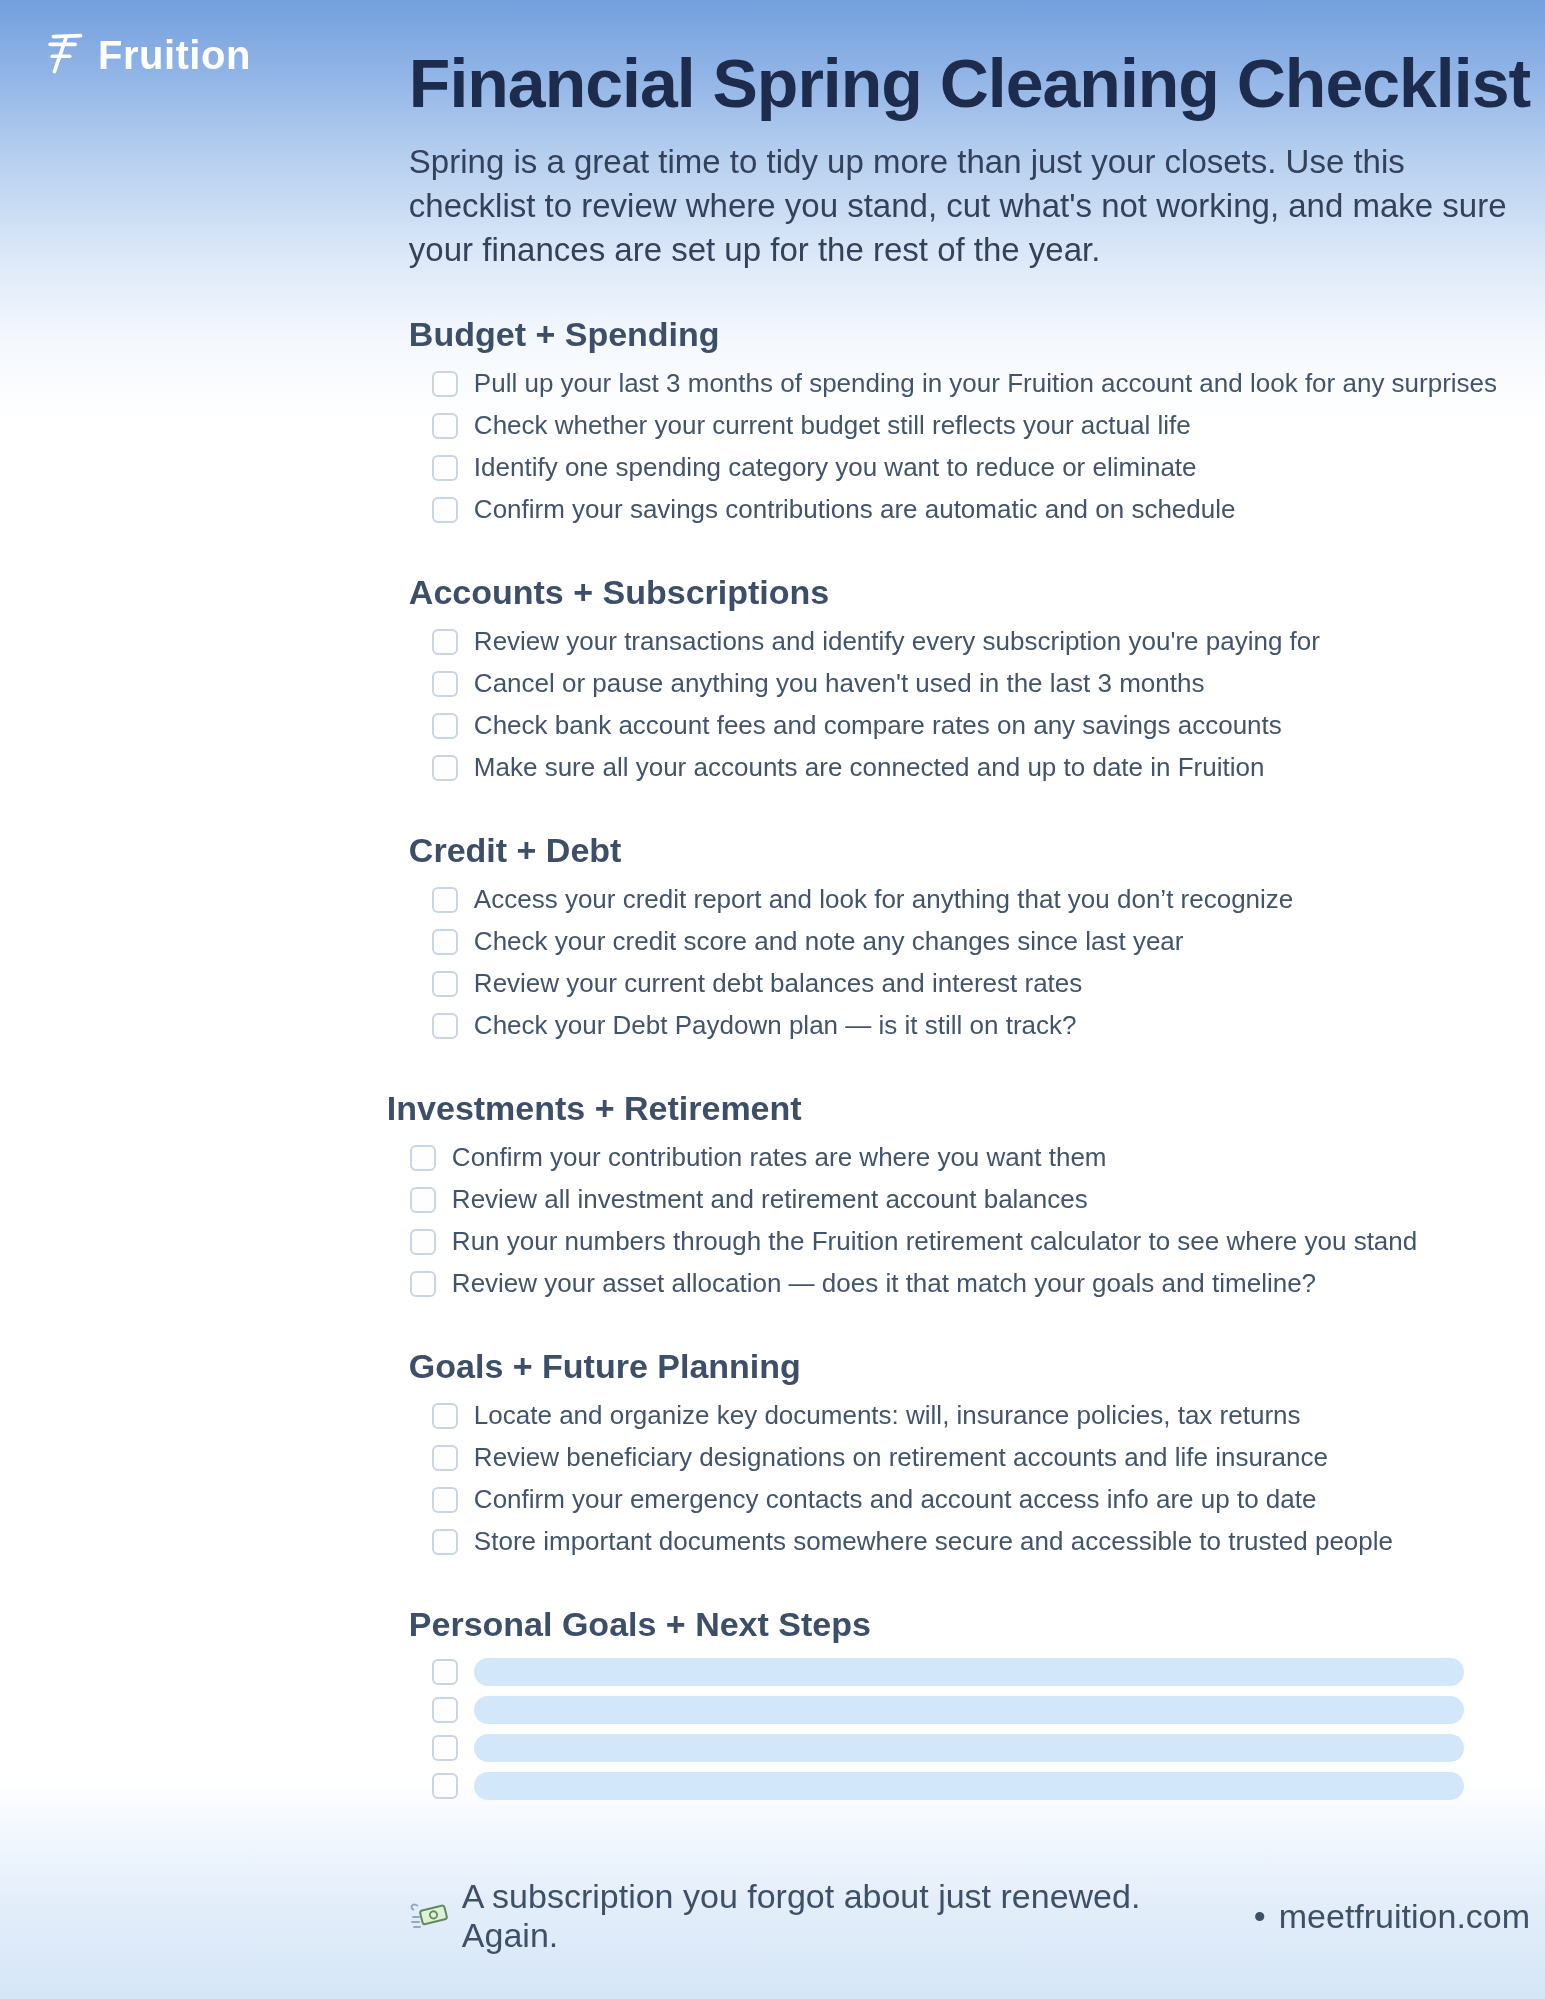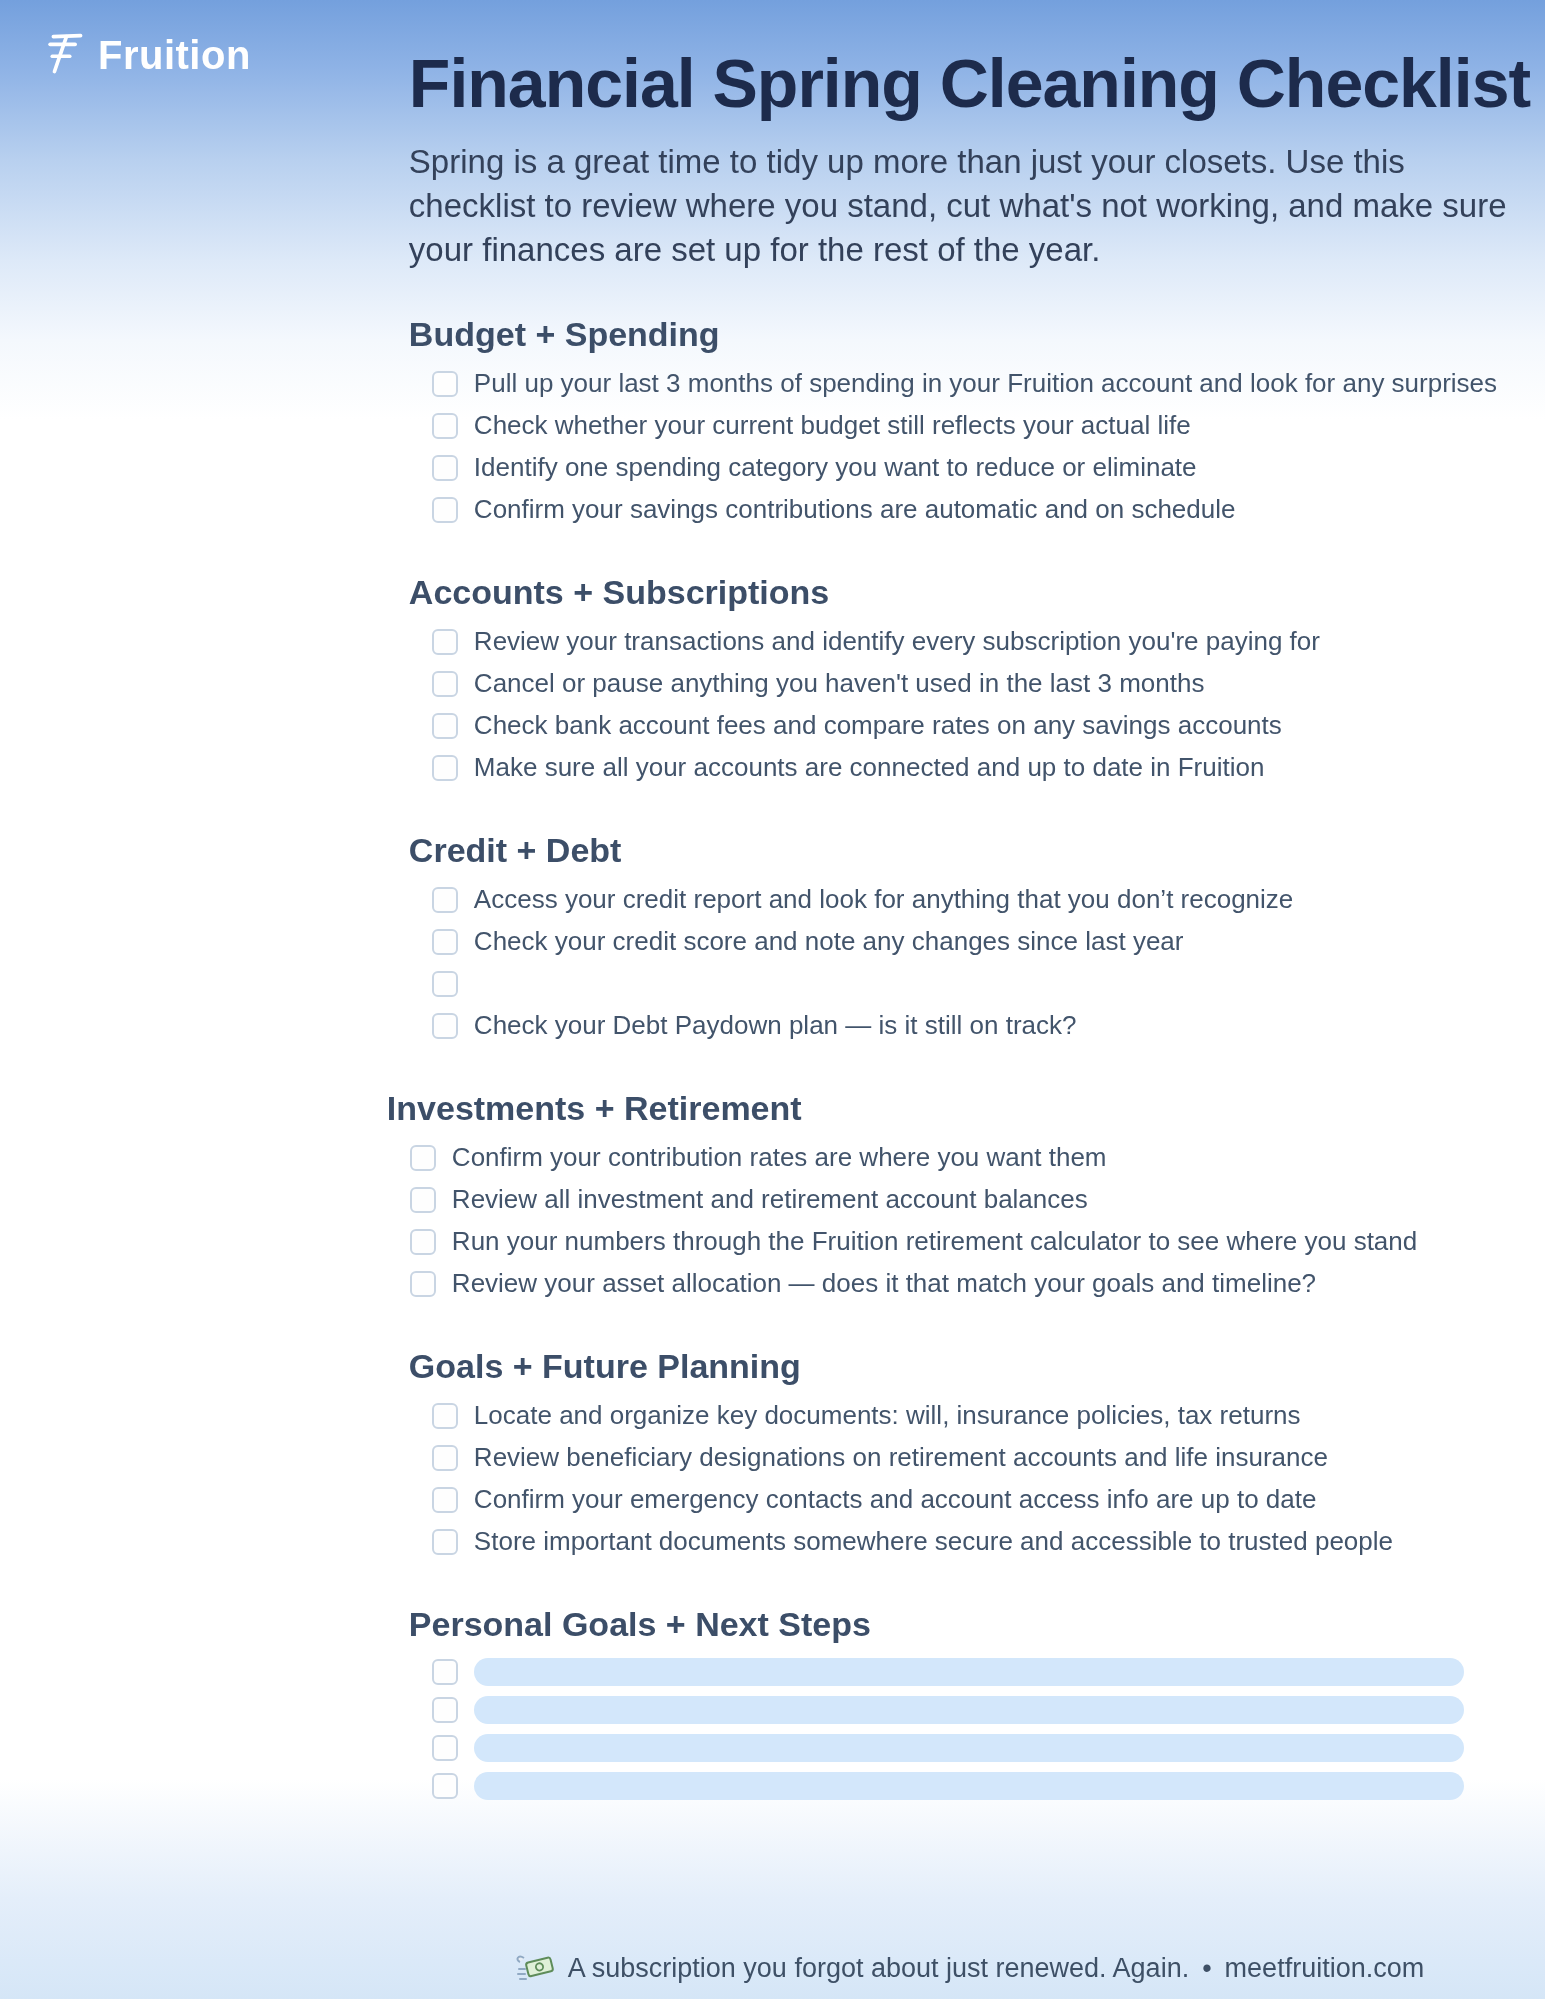--- a/index.html
+++ b/index.html
@@ -49,22 +49,22 @@
     cursor:pointer;
   }
   .item-label { font-size:26px; color:#42546b; white-space:nowrap; }
   .blank-bar {
     width:990px; height:28px; border-radius:14px;
     background:#d3e7fb;
   }
   .footer {
     margin-top:auto;
     display:flex; align-items:center; justify-content:center; gap:13px;
-    padding-bottom:14px;
-    font-size:27px; color:#3e5066;
+    padding-bottom:44px;
+    font-size:34px; color:#3e5066;
   }
   .footer .site { color:#3e5066; }
   .footer-icon { display:inline-flex; align-items:center; }
 </style>
 </head>
 <body>
 
 <div class="page">
 
   <header class="logo-row">
@@ -136,20 +136,21 @@
             <div class="row">
               <span class="checkbox"></span>
               <span class="item-label">Access your credit report and look for anything that you don’t recognize</span>
             </div>
             <div class="row">
               <span class="checkbox"></span>
               <span class="item-label">Check your credit score and note any changes since last year</span>
             </div>
             <div class="row">
               <span class="checkbox"></span>
+              <span class="item-label">Review your current debt balances and interest rates</span>
             </div>
             <div class="row">
               <span class="checkbox"></span>
               <span class="item-label">Check your Debt Paydown plan — is it still on track?</span>
             </div>
           </div>
         </section>
         <section class="section shift-left">
           <h2 class="section-heading">Investments + Retirement</h2>
           <div class="rows">

